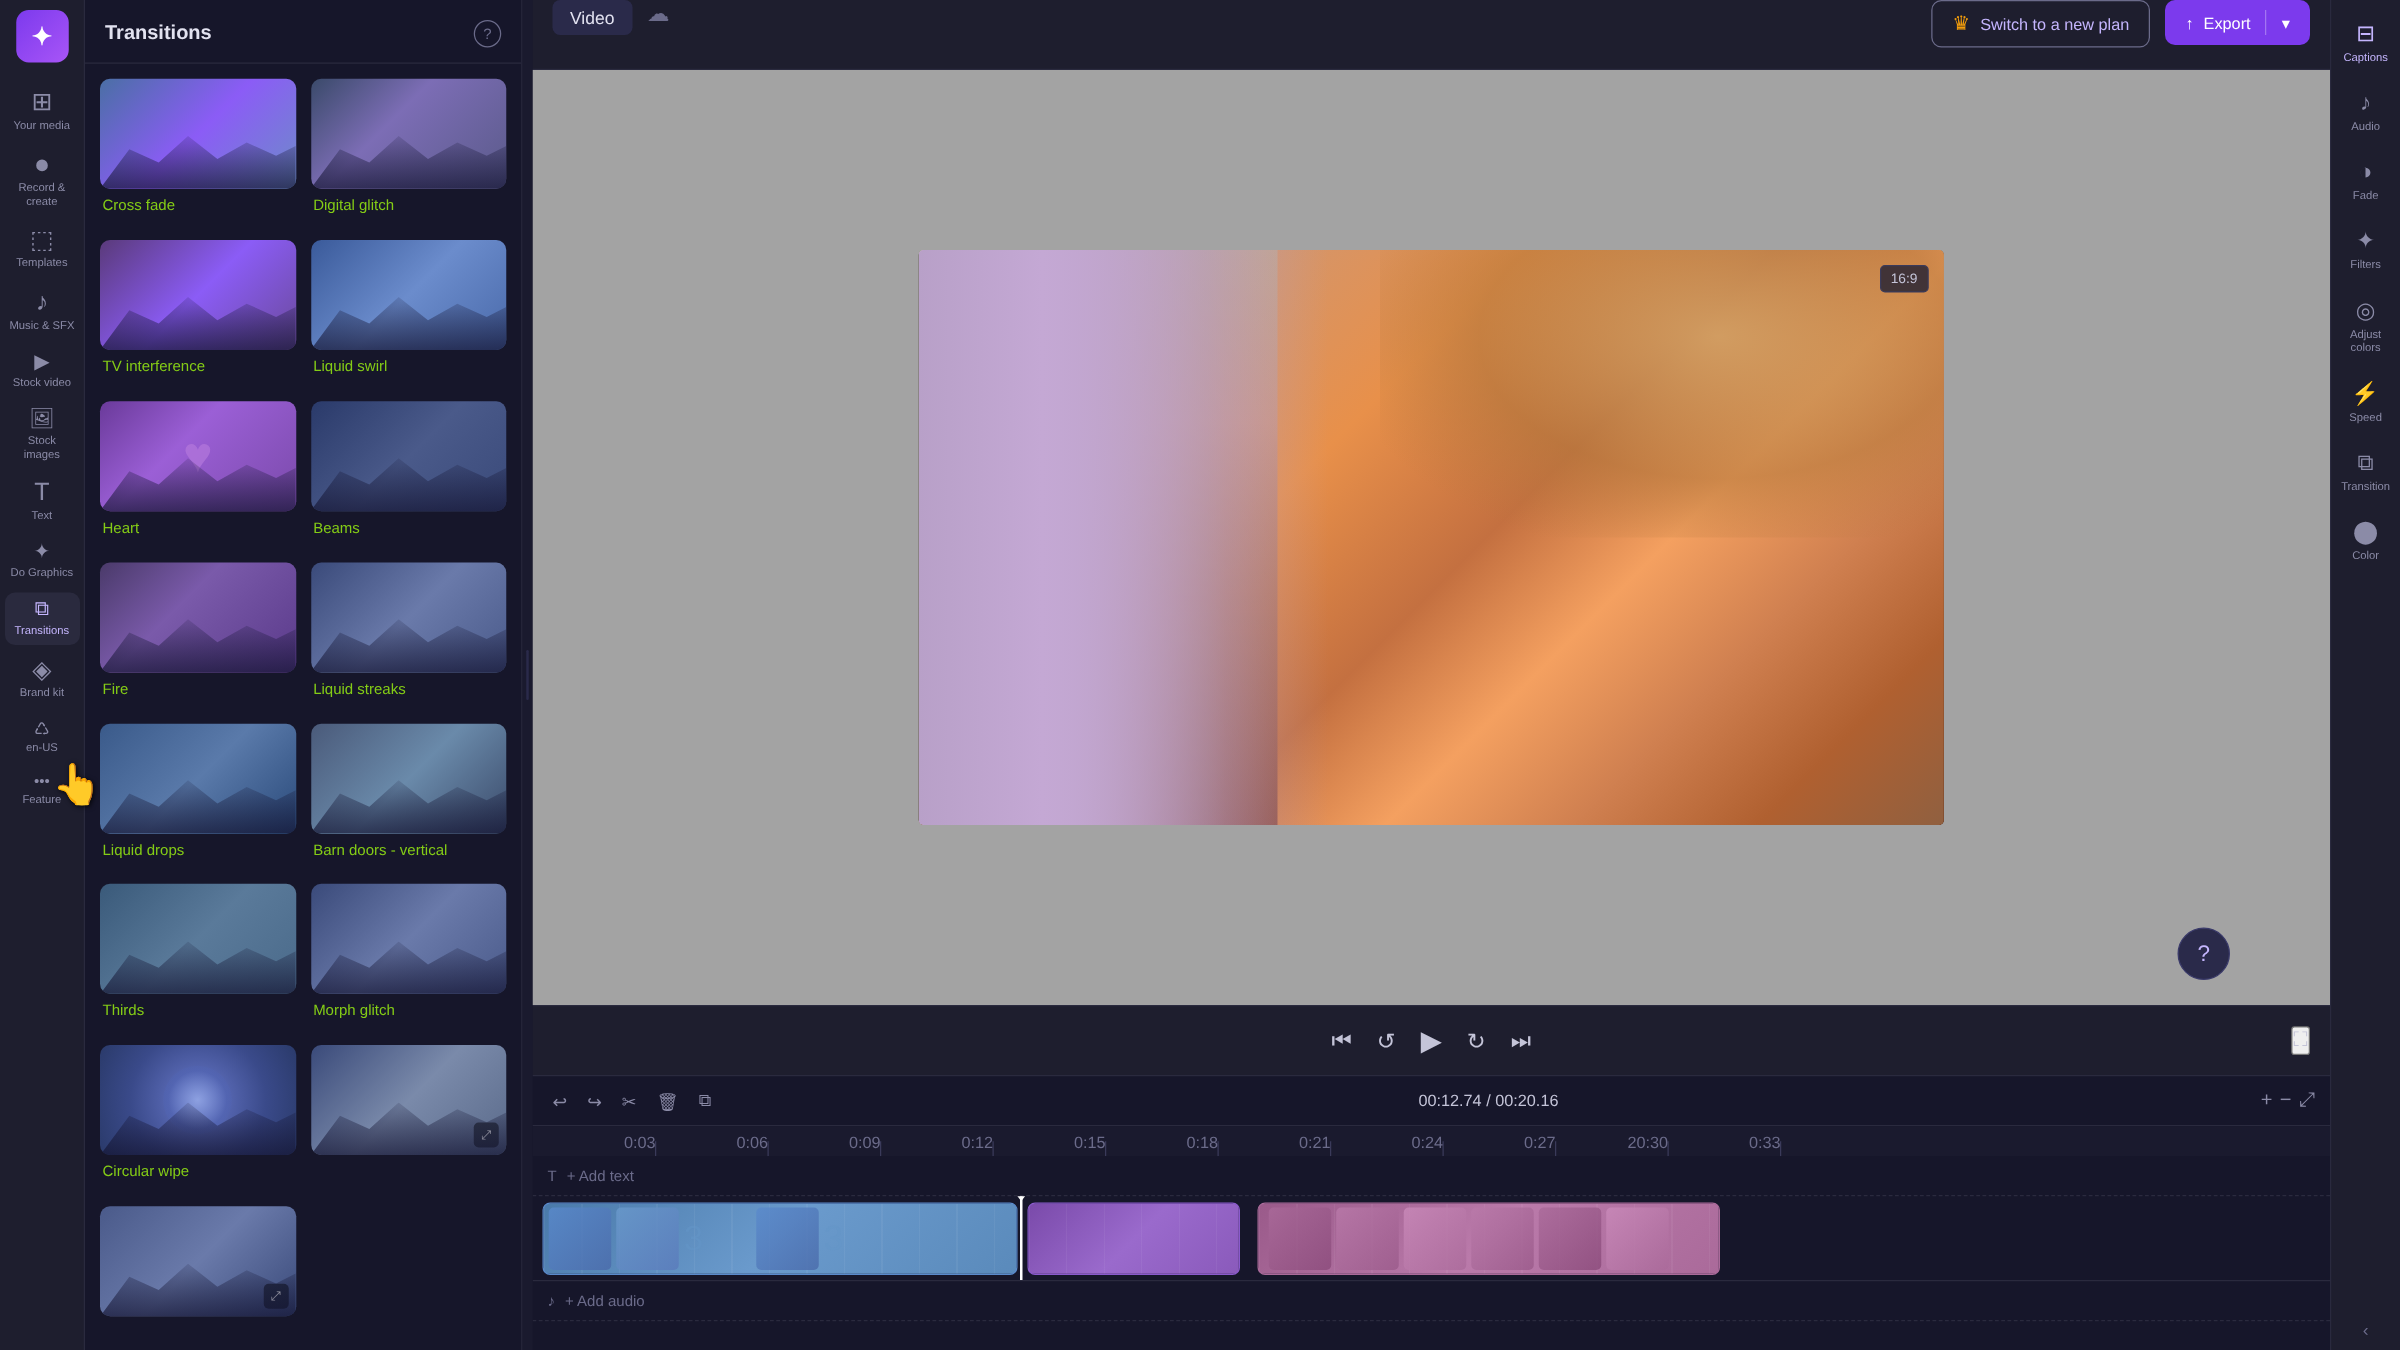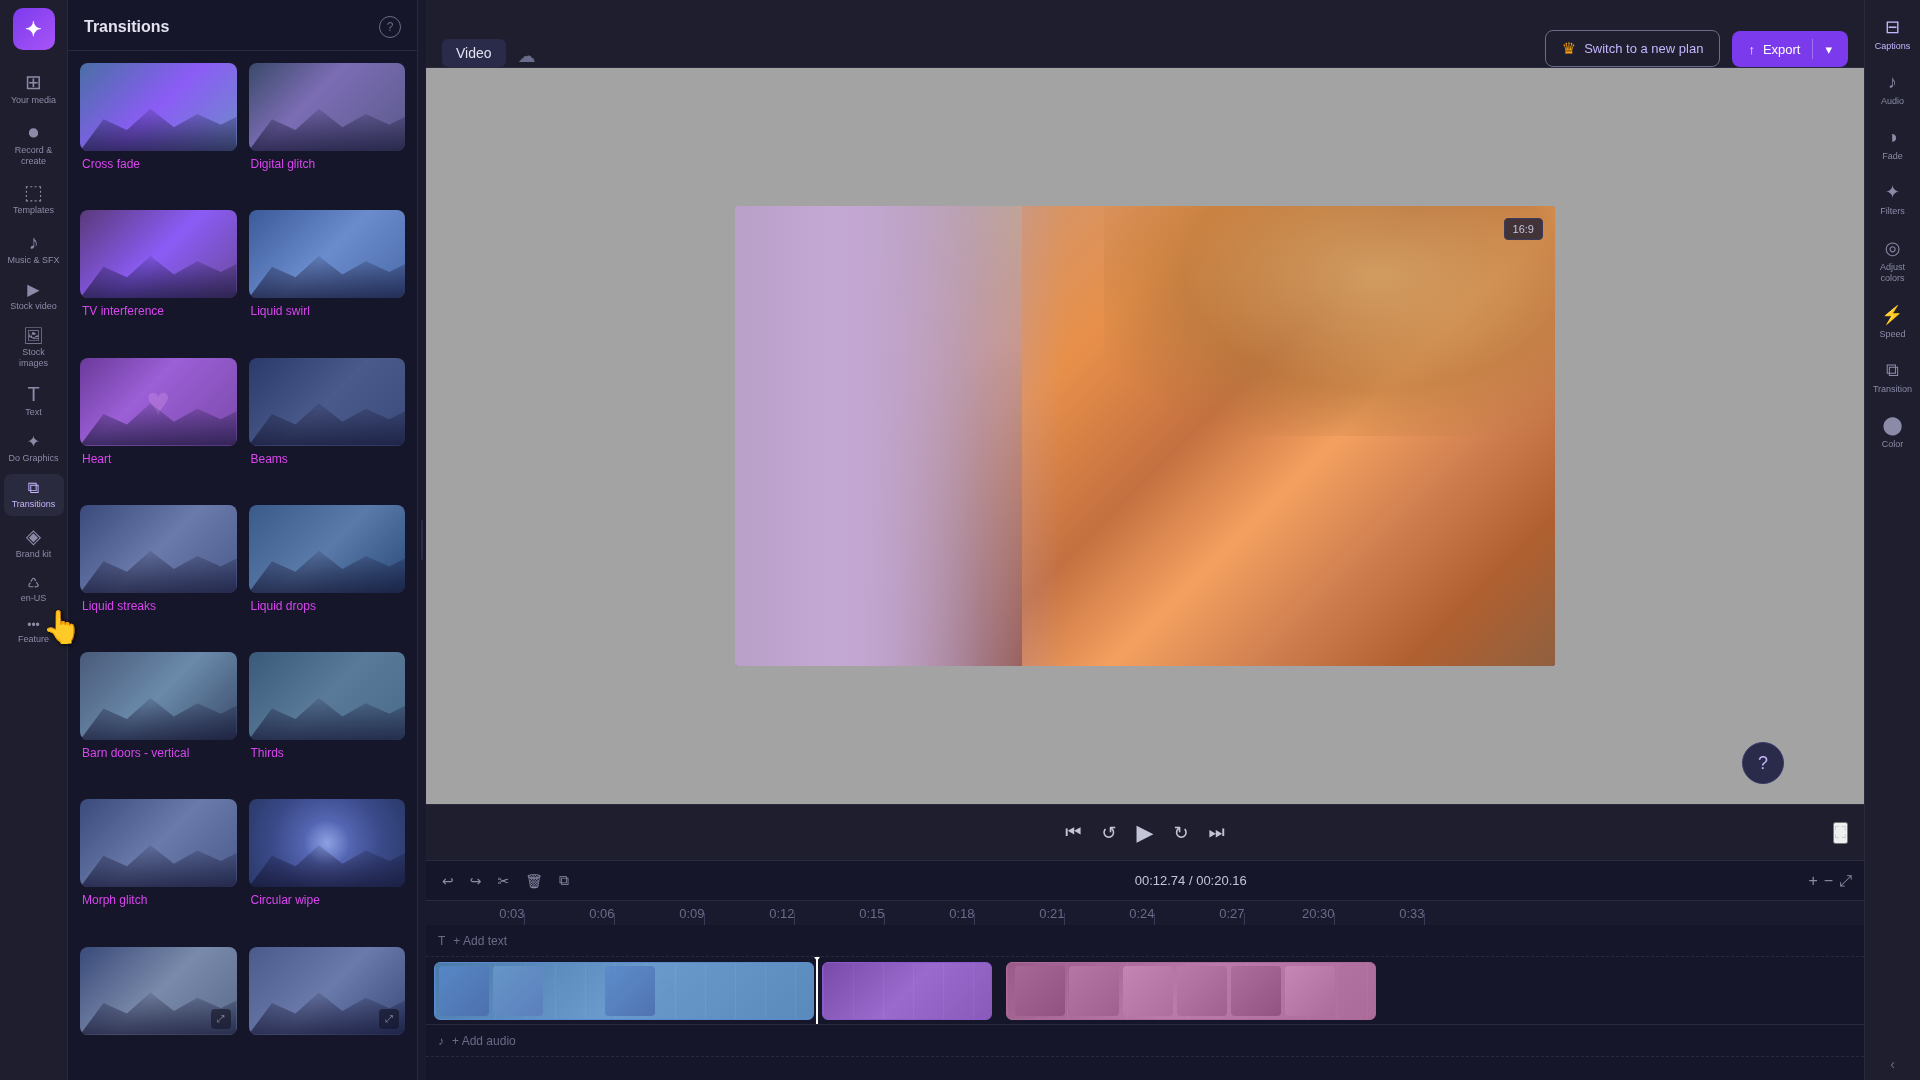--- a/index.html
+++ b/index.html
@@ -35,21 +35,21 @@
     .transitions-grid::-webkit-scrollbar { width: 4px; }
     .transitions-grid::-webkit-scrollbar-track { background: transparent; }
     .transitions-grid::-webkit-scrollbar-thumb { background: #3a3a5c; border-radius: 2px; }
 
     .transition-item {
       display: flex; flex-direction: column; gap: 6px; cursor: pointer;
     }
     .transition-thumb {
       width: 100%; aspect-ratio: 16/9; border-radius: 8px; overflow: hidden; position: relative; background: #2a2a4a;
     }
-    .transition-name { font-size: 12px; color: #d946ef; padding-left: 2px; }
+    .transition-name { font-size: 12px; color: #84cc16; padding-left: 2px; }
 
     
     .thumb-cross-fade { background: linear-gradient(135deg, #4a6fa5 0%, #8b5cf6 50%, #6d8cc8 100%); }
     .thumb-digital-glitch { background: linear-gradient(135deg, #3a4a6a 0%, #7c6db5 40%, #5a5a8a 100%); }
     .thumb-tv-interference { background: linear-gradient(135deg, #5a3a7a 0%, #8b5cf6 50%, #6a4a9a 100%); }
     .thumb-liquid-swirl { background: linear-gradient(135deg, #3a5a9a 0%, #6b8ccc 50%, #4a6aaa 100%); }
     .thumb-heart { background: linear-gradient(135deg, #6a3a9a 0%, #9b5fd6 40%, #7a4aaa 100%); }
     .thumb-beams { background: linear-gradient(135deg, #2a3a6a 0%, #4a5a8a 50%, #3a4a7a 100%); }
     .thumb-fire { background: linear-gradient(135deg, #4a3a6a 0%, #7a5aaa 40%, #5a3a8a 100%); }
     .thumb-liquid-streaks { background: linear-gradient(135deg, #3a4a7a 0%, #6a7aaa 50%, #4a5a8a 100%); }
@@ -90,21 +90,21 @@
     }
     .panel-resize::after { content: ''; width: 2px; height: 40px; background: #2a2a4a; border-radius: 1px; }
 
     
     .main-content {
       flex: 1; display: flex; flex-direction: column; background: #1a1a2e; overflow: hidden;
     }
 
     
     .top-toolbar {
-      height: 68px; background: #1e1e2e; border-bottom: 1px solid #2a2a3e; display: flex; align-items: flex-end; padding: 0 16px; gap: 12px;
+      height: 56px; background: #1e1e2e; border-bottom: 1px solid #2a2a3e; display: flex; align-items: flex-start; padding: 0 16px; gap: 12px;
     }
     .toolbar-tab {
       padding: 6px 14px; border-radius: 6px; font-size: 14px; cursor: pointer; color: #8b8ba7;
     }
     .toolbar-tab.active { background: #2a2a4a; color: #e2e2f0; }
     .toolbar-spacer { flex: 1; }
     .switch-plan-btn {
       display: flex; align-items: center; gap: 8px; padding: 8px 16px; background: transparent; border: 1.5px solid #6b6b8a; border-radius: 8px; color: #c4b5fd; font-size: 13px; cursor: pointer;
     }
     .switch-plan-btn .crown { color: #f59e0b; font-size: 16px; }
@@ -360,20 +360,24 @@
       </div>
       <div class="transition-item">
         <div class="transition-thumb mountain-thumb thumb-heart">
           <div class="heart-overlay"></div>
         </div>
         <div class="transition-name">Heart</div>
       </div>
       <div class="transition-item">
         <div class="transition-thumb mountain-thumb thumb-beams"></div>
         <div class="transition-name">Beams</div>
+      </div>
+      <div class="transition-item">
+        <div class="transition-thumb mountain-thumb thumb-fire"></div>
+        <div class="transition-name">Fire</div>
       </div>
       <div class="transition-item">
         <div class="transition-thumb mountain-thumb thumb-liquid-streaks"></div>
         <div class="transition-name">Liquid streaks</div>
       </div>
       <div class="transition-item">
         <div class="transition-thumb mountain-thumb thumb-liquid-drops"></div>
         <div class="transition-name">Liquid drops</div>
       </div>
       <div class="transition-item">

